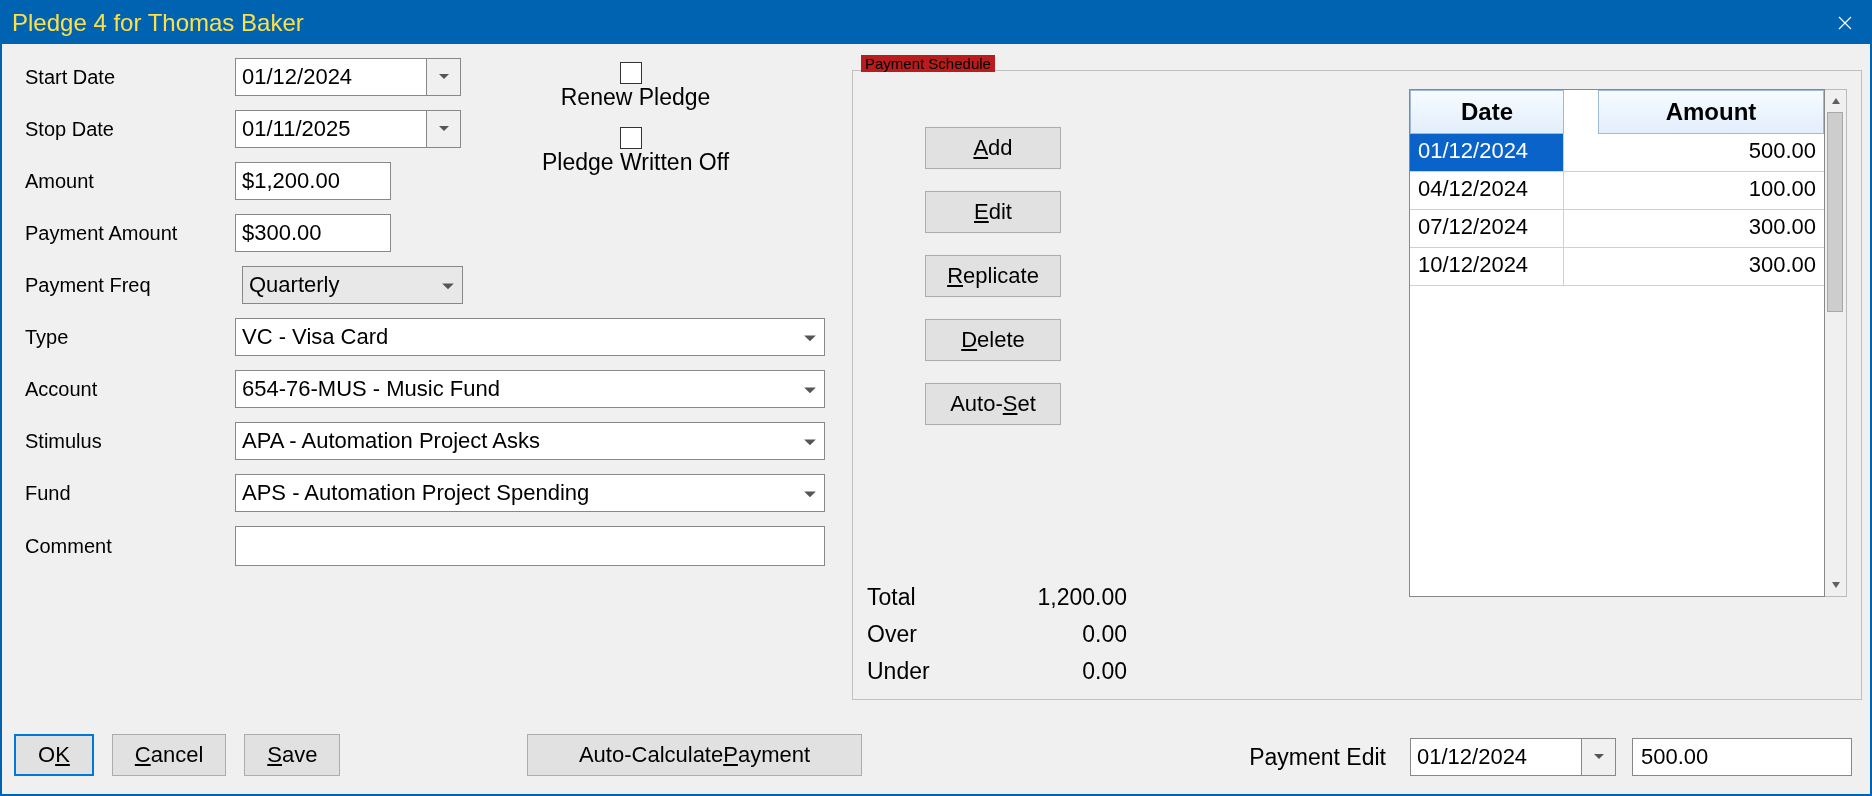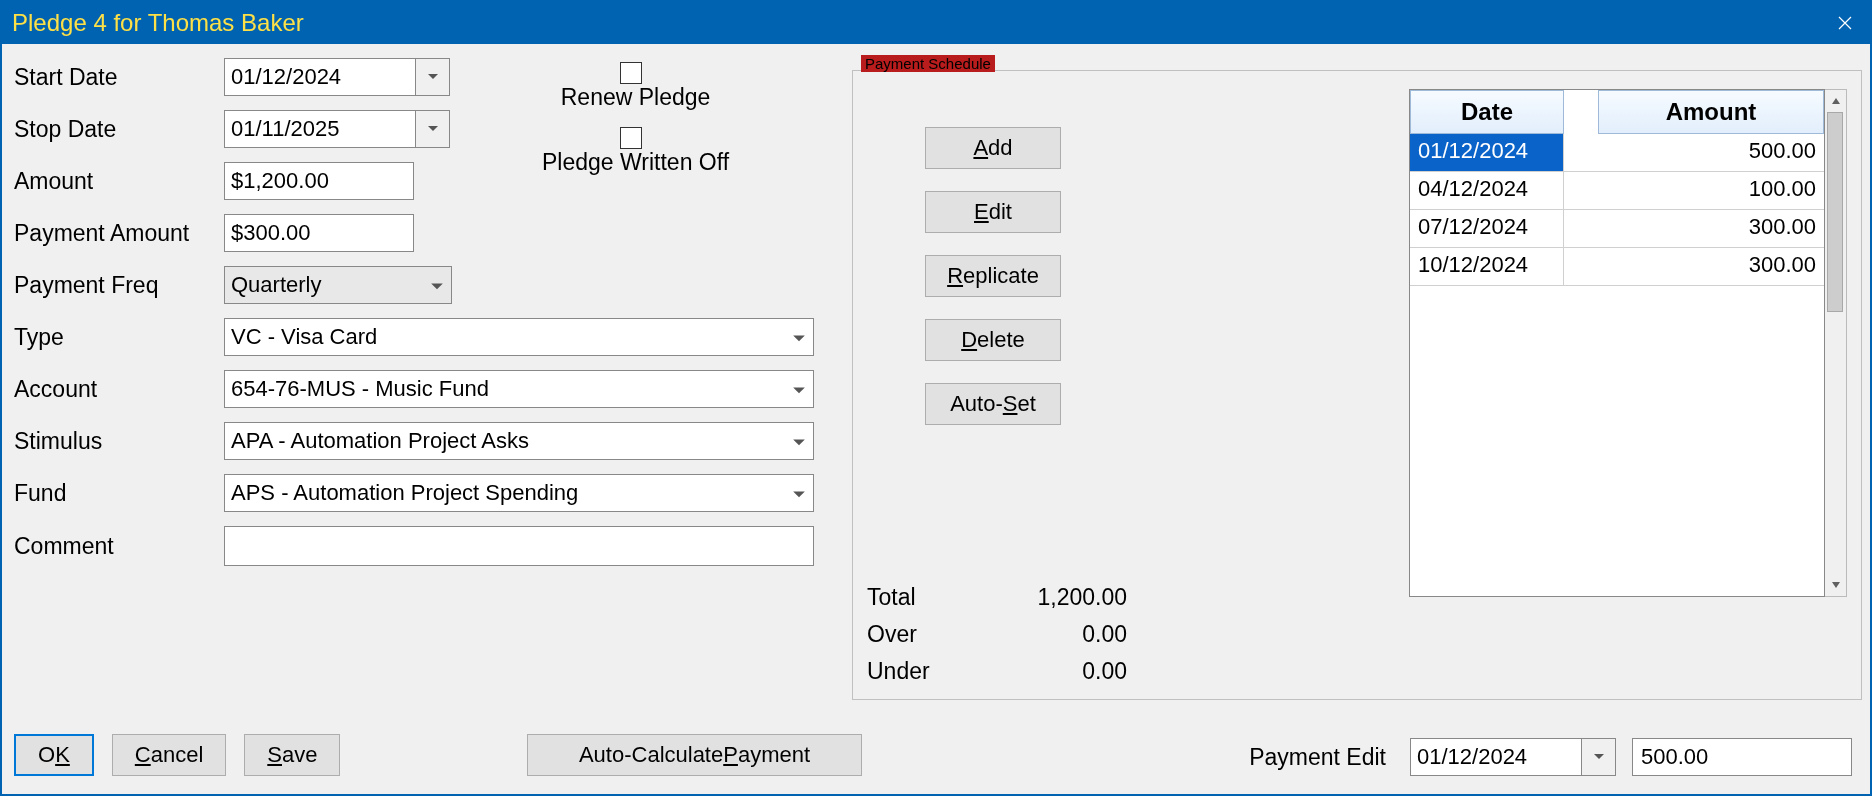--- a/index.html
+++ b/index.html
@@ -42,61 +42,62 @@
     width: 850px;
     position: relative;
   }
   .row {
     display: flex;
     align-items: center;
     margin-bottom: 14px;
   }
   .row .lbl {
     width: 210px;
-    font-size: 23px;
+    font-size: 20px;
+    margin-left: 11px;
   }
   .datebox {
     display: flex;
   }
   .datebox input {
     width: 192px; height: 38px;
     border: 1px solid #888;
     font-size: 22px;
     padding: 2px 6px;
     background: #fff;
   }
   .datebox .dropbtn {
     width: 34px; height: 38px;
     border: 1px solid #888;
     border-left: none;
     background: #f0f0f0;
     display: flex; align-items: center; justify-content: center;
     cursor: pointer;
   }
   .text-in {
-    width: 190px; height: 38px;
+    width: 156px; height: 38px;
     border: 1px solid #888;
     font-size: 22px;
     padding: 2px 6px;
     background: #fff;
   }
   .combo {
     position: relative;
     display: flex;
     align-items: center;
   }
   .combo input {
     height: 38px;
     border: 1px solid #888;
     font-size: 22px;
     padding: 2px 28px 2px 6px;
     background: #fff;
     width: 100%;
   }
-  .combo.shaded input { background: #e8e8e8; }
+  .combo.shaded input { background: #e8e8e8; margin-left: 7px; }
   .combo .caret {
     position: absolute;
     right: 8px;
     pointer-events: none;
   }
   .caret svg { width: 14px; height: 10px; }
   .long-combo { width: 590px; }
   .freq-combo { width: 228px; }
   .check-col {
     position: absolute;

